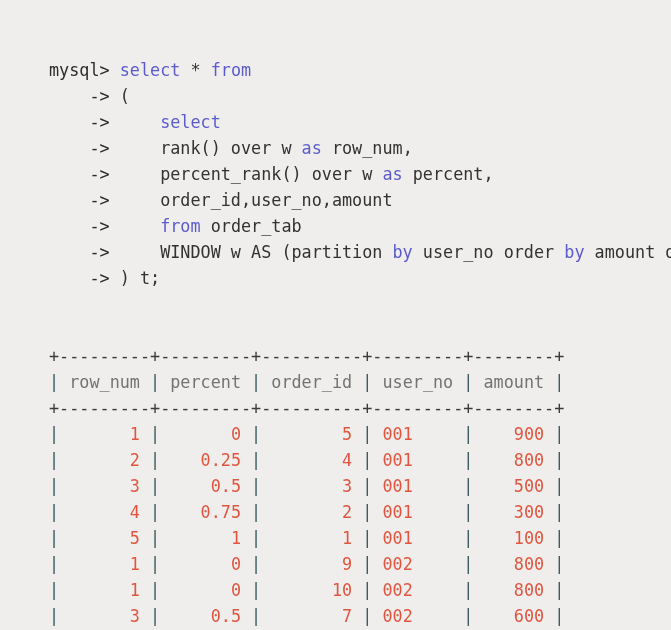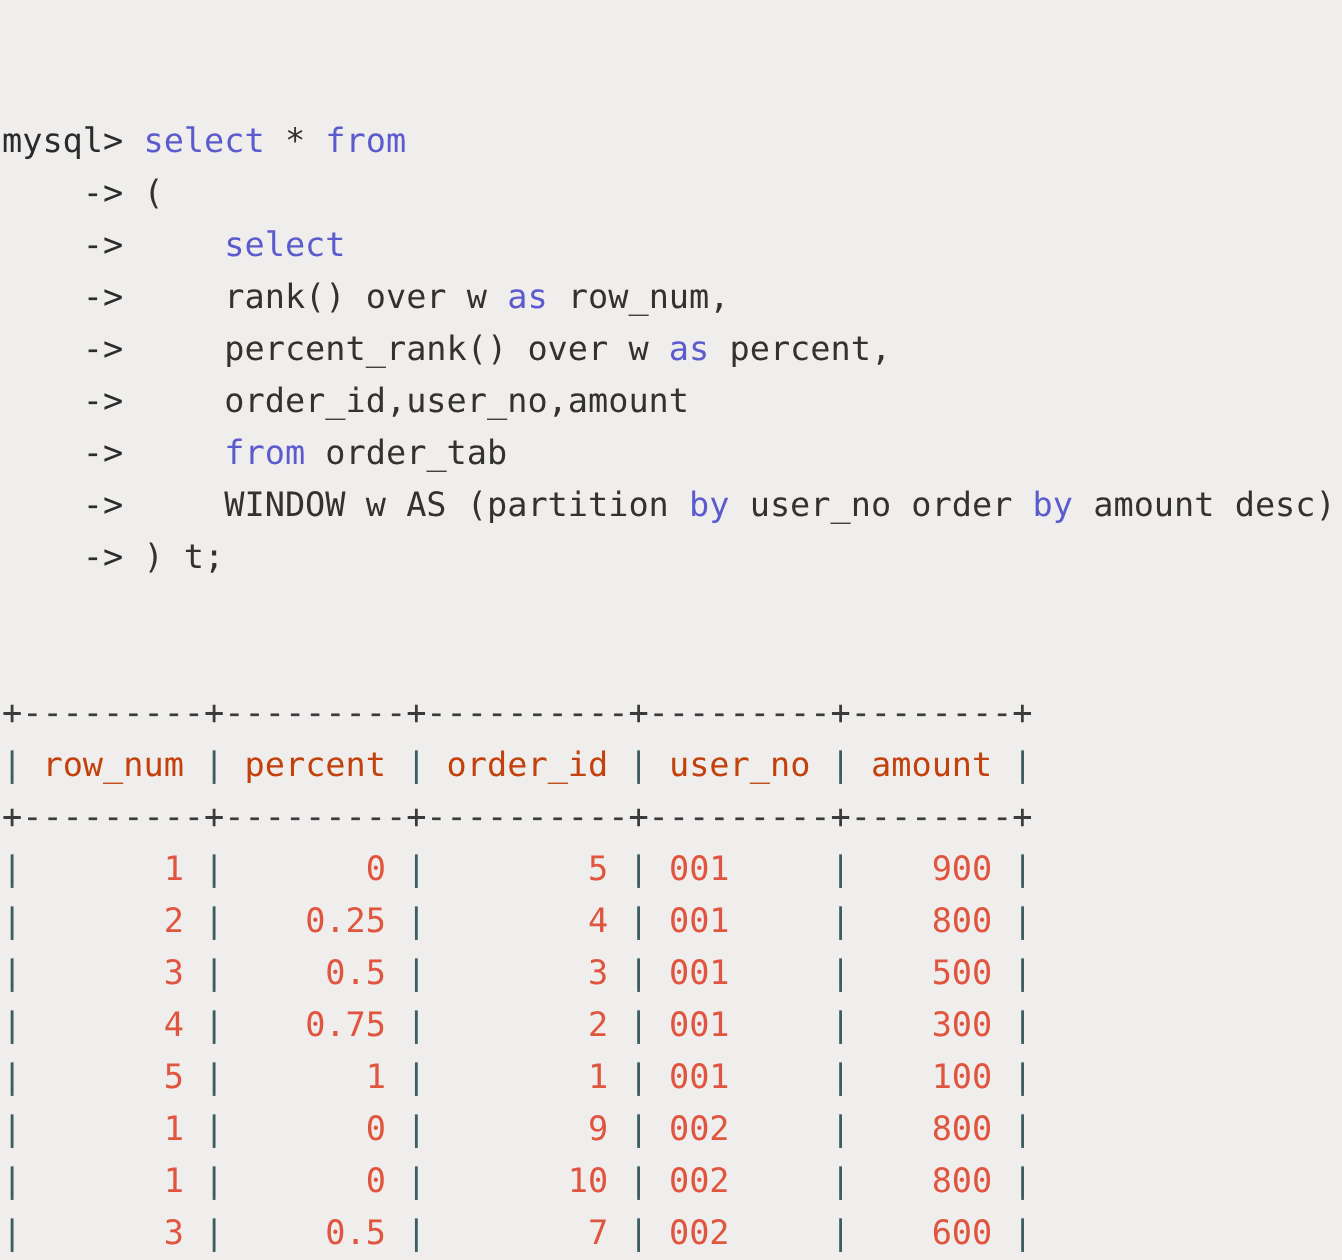--- a/index.html
+++ b/index.html
@@ -19,27 +19,28 @@
   }
   #terminal {
     padding: 5px 0 0 0;
     white-space: pre;
     letter-spacing: 0px;
   }
   .line {
     height: 26px;
     white-space: pre;
     padding-left: 1px;
+    margin-left: 48px;
   }
   .kw       { color: #5b5bce; }   
   .plain    { color: #333230; }   
   .val      { color: #e0553f; }   
   .border   { color: #3b3b3b; }   
   .pipe     { color: #3c5d62; }   
-  .hdr      { color: #c2410c; }   
+  .hdr      { color: #737373; }   
   .prompt   { color: #2b2b2b; }   
 </style>
 </head>
 <body>
 
 <div id="terminal">
   <div id="query-block"><div class="line"><span class="prompt">mysql&gt;</span><span class="kw"> select</span><span class="plain"> * </span><span class="kw">from</span></div><div class="line"><span class="prompt">    -&gt;</span><span class="plain"> (</span></div><div class="line"><span class="prompt">    -&gt;</span><span class="kw">     select</span></div><div class="line"><span class="prompt">    -&gt;</span><span class="plain">     rank() over w </span><span class="kw">as</span><span class="plain"> row_num,</span></div><div class="line"><span class="prompt">    -&gt;</span><span class="plain">     percent_rank() over w </span><span class="kw">as</span><span class="plain"> percent,</span></div><div class="line"><span class="prompt">    -&gt;</span><span class="plain">     order_id,user_no,amount</span></div><div class="line"><span class="prompt">    -&gt;</span><span class="plain">     </span><span class="kw">from</span><span class="plain"> order_tab</span></div><div class="line"><span class="prompt">    -&gt;</span><span class="plain">     WINDOW w AS (partition </span><span class="kw">by</span><span class="plain"> user_no order </span><span class="kw">by</span><span class="plain"> amount desc)</span></div><div class="line"><span class="prompt">    -&gt;</span><span class="plain"> ) t;</span></div></div>
   <div id="table-block"><div class="line"><span class="border">+---------+---------+----------+---------+--------+</span></div><div class="line"><span class="pipe">|</span><span class="hdr"> row_num </span><span class="pipe">|</span><span class="hdr"> percent </span><span class="pipe">|</span><span class="hdr"> order_id </span><span class="pipe">|</span><span class="hdr"> user_no </span><span class="pipe">|</span><span class="hdr"> amount </span><span class="pipe">|</span></div><div class="line"><span class="border">+---------+---------+----------+---------+--------+</span></div><div class="line"><span class="pipe">|</span><span class="val">       1 </span><span class="pipe">|</span><span class="val">       0 </span><span class="pipe">|</span><span class="val">        5 </span><span class="pipe">|</span><span class="val"> 001     </span><span class="pipe">|</span><span class="val">    900 </span><span class="pipe">|</span></div><div class="line"><span class="pipe">|</span><span class="val">       2 </span><span class="pipe">|</span><span class="val">    0.25 </span><span class="pipe">|</span><span class="val">        4 </span><span class="pipe">|</span><span class="val"> 001     </span><span class="pipe">|</span><span class="val">    800 </span><span class="pipe">|</span></div><div class="line"><span class="pipe">|</span><span class="val">       3 </span><span class="pipe">|</span><span class="val">     0.5 </span><span class="pipe">|</span><span class="val">        3 </span><span class="pipe">|</span><span class="val"> 001     </span><span class="pipe">|</span><span class="val">    500 </span><span class="pipe">|</span></div><div class="line"><span class="pipe">|</span><span class="val">       4 </span><span class="pipe">|</span><span class="val">    0.75 </span><span class="pipe">|</span><span class="val">        2 </span><span class="pipe">|</span><span class="val"> 001     </span><span class="pipe">|</span><span class="val">    300 </span><span class="pipe">|</span></div><div class="line"><span class="pipe">|</span><span class="val">       5 </span><span class="pipe">|</span><span class="val">       1 </span><span class="pipe">|</span><span class="val">        1 </span><span class="pipe">|</span><span class="val"> 001     </span><span class="pipe">|</span><span class="val">    100 </span><span class="pipe">|</span></div><div class="line"><span class="pipe">|</span><span class="val">       1 </span><span class="pipe">|</span><span class="val">       0 </span><span class="pipe">|</span><span class="val">        9 </span><span class="pipe">|</span><span class="val"> 002     </span><span class="pipe">|</span><span class="val">    800 </span><span class="pipe">|</span></div><div class="line"><span class="pipe">|</span><span class="val">       1 </span><span class="pipe">|</span><span class="val">       0 </span><span class="pipe">|</span><span class="val">       10 </span><span class="pipe">|</span><span class="val"> 002     </span><span class="pipe">|</span><span class="val">    800 </span><span class="pipe">|</span></div><div class="line"><span class="pipe">|</span><span class="val">       3 </span><span class="pipe">|</span><span class="val">     0.5 </span><span class="pipe">|</span><span class="val">        7 </span><span class="pipe">|</span><span class="val"> 002     </span><span class="pipe">|</span><span class="val">    600 </span><span class="pipe">|</span></div><div class="line"></div></div>
   
 </div>

